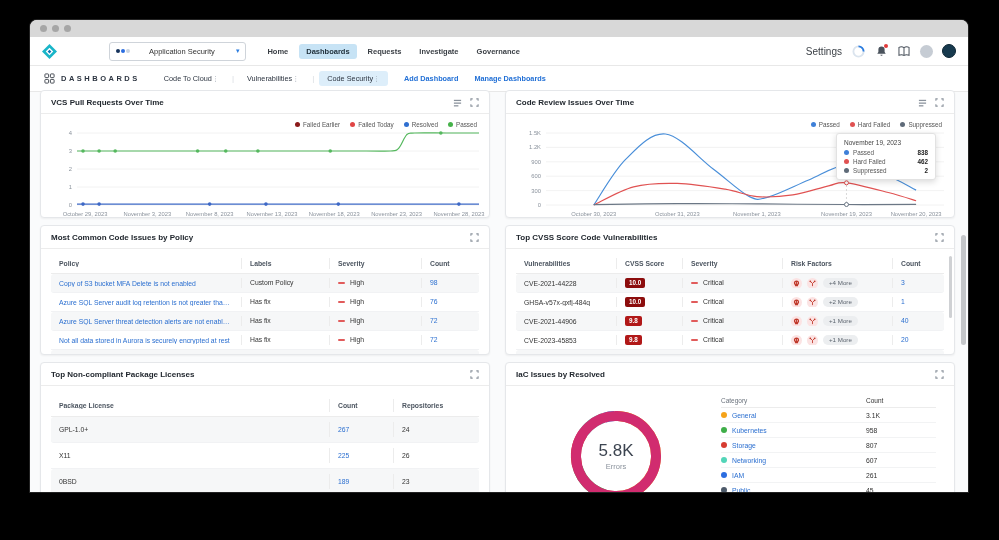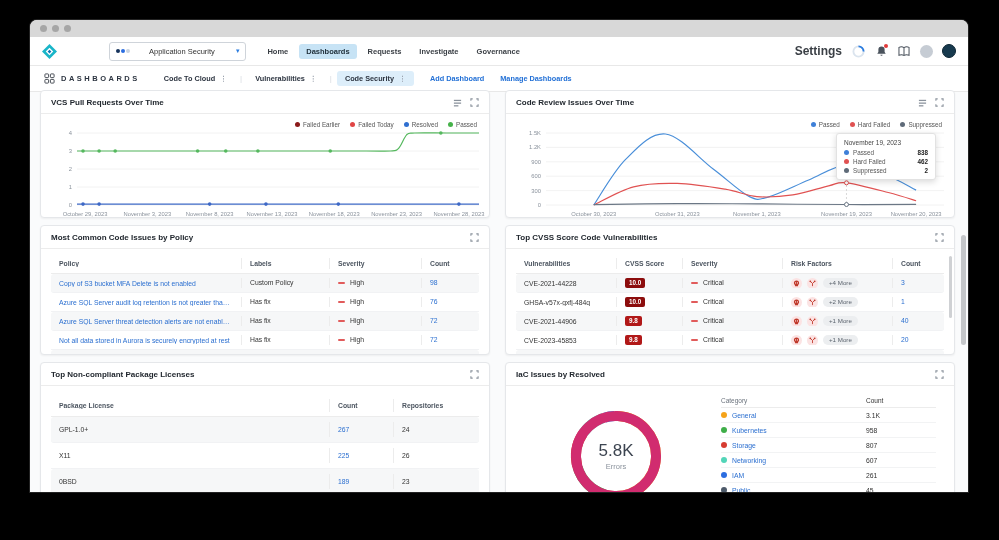--- a/index.html
+++ b/index.html
@@ -13,30 +13,30 @@
   #appnav { position:absolute; left:0; top:17px; width:100%; height:29px; background:#fff; border-bottom:1px solid #e8e8e8; display:flex; align-items:center; padding:0 12px; }
   #logo { width:15px; height:15px; margin-right:8px; }
   #product-select { display:flex; align-items:center; gap:19px; border:1px solid #cfd4da; border-radius:3px; padding:2px 6px; height:19px; font-size:7.5px; color:#333; background:#fff; cursor:pointer;margin-left:44px; }
   .mini-logo { display:flex; gap:1px; }
   .mini-logo i { width:4px; height:4px; border-radius:50%; display:inline-block; }
   .chev { font-size:7px; color:#2b7de0; margin-left:2px; }
   #nav-items { display:flex; align-items:center; gap:4px; margin-left:14px; }
   .nav-item { font-size:7.5px; color:#3a3f45; padding:3px 7px; border-radius:3px; cursor:pointer; font-weight:bold; }
   .nav-item.active { background:#c7e3f5; color:#1c2b36; }
   #nav-right { margin-left:auto; display:flex; align-items:center; gap:9px; }
-  #settings-label { font-size:12px; color:#3a3f45; font-weight:bold; cursor:pointer; }
+  #settings-label { font-size:10px; color:#3a3f45; font-weight:normal; cursor:pointer; }
   .icon-btn { position:relative; width:14px; height:14px; display:flex; align-items:center; justify-content:center; cursor:pointer; }
   .red-dot { position:absolute; top:0; right:0; width:4px; height:4px; background:#e23b3b; border-radius:50%; }
   #avatar { width:14px; height:14px; border-radius:50%; background:#173a4e; border:1px solid #0c2533; cursor:pointer; }
   #apps-circle { width:13px; height:13px; border-radius:50%; background:#c6ccd4; cursor:pointer; }
   
   #dashbar { position:absolute; left:0; top:46px; width:100%; height:26px; background:#fff; border-bottom:1px solid #e8e8e8; display:flex; align-items:center; padding:0 14px; }
   #dashbar-title { font-size:7.5px; letter-spacing:2.5px; color:#2c3440; font-weight:bold; margin-left:6px; }
   #dash-tabs { display:flex; align-items:center; margin-left:16px; gap:2px; }
-  .dash-tab { font-size:7.3px; color:#2c3440; font-weight:bold; padding:3px 8px; border-radius:3px; cursor:pointer; display:flex; align-items:center; gap:5px; }
+  .dash-tab { font-size:7.3px; color:#2c3440; font-weight:normal; padding:3px 8px; border-radius:3px; cursor:pointer; display:flex; align-items:center; }
   .dash-tab.active { background:#ddeefa; }
   .kebab { color:#9aa2ad; font-size:7px; cursor:pointer; }
   .tab-sep { color:#d7dbe0; font-size:8px; margin:0 3px; }
   .dash-link { font-size:7.3px; color:#2270d6; font-weight:bold; margin-left:14px; cursor:pointer; }
   
   .panel { position:absolute; background:#fff; border:1px solid #e5e7ea; border-radius:4px; box-shadow:0 1px 2px rgba(0,0,0,.05); overflow:hidden; }
   .panel-head { height:23px; border-bottom:1px solid #ececec; display:flex; align-items:center; padding:0 10px; }
   .panel-title { font-size:8px; font-weight:bold; color:#22282f; }
   .panel-icons { margin-left:auto; display:flex; gap:8px; align-items:center; }
   .gicon { color:#8a929c; cursor:pointer; display:flex; }

